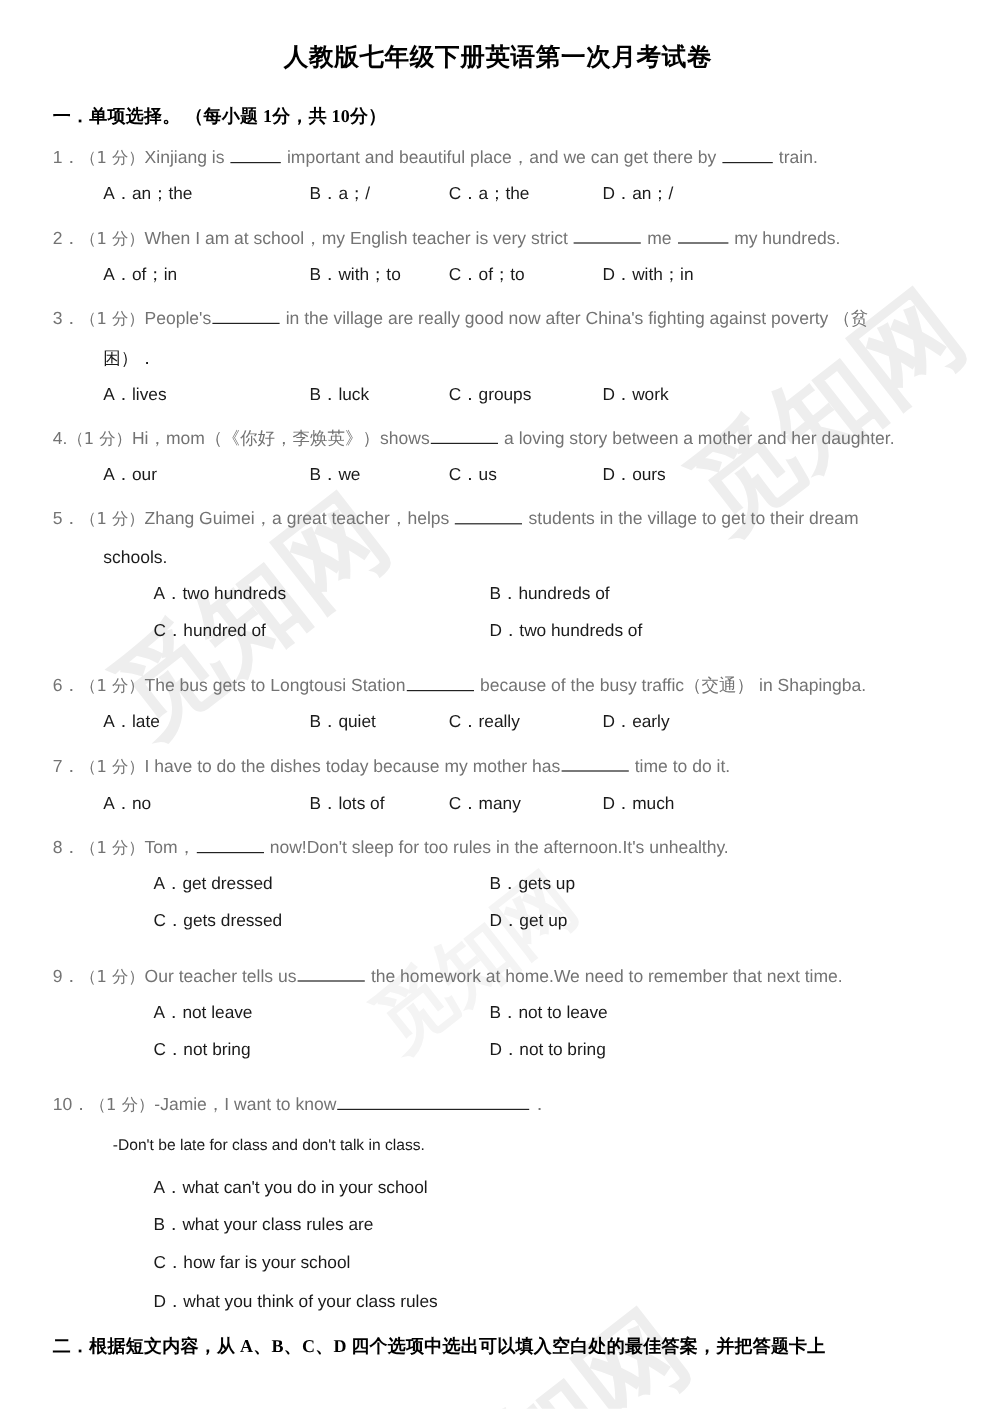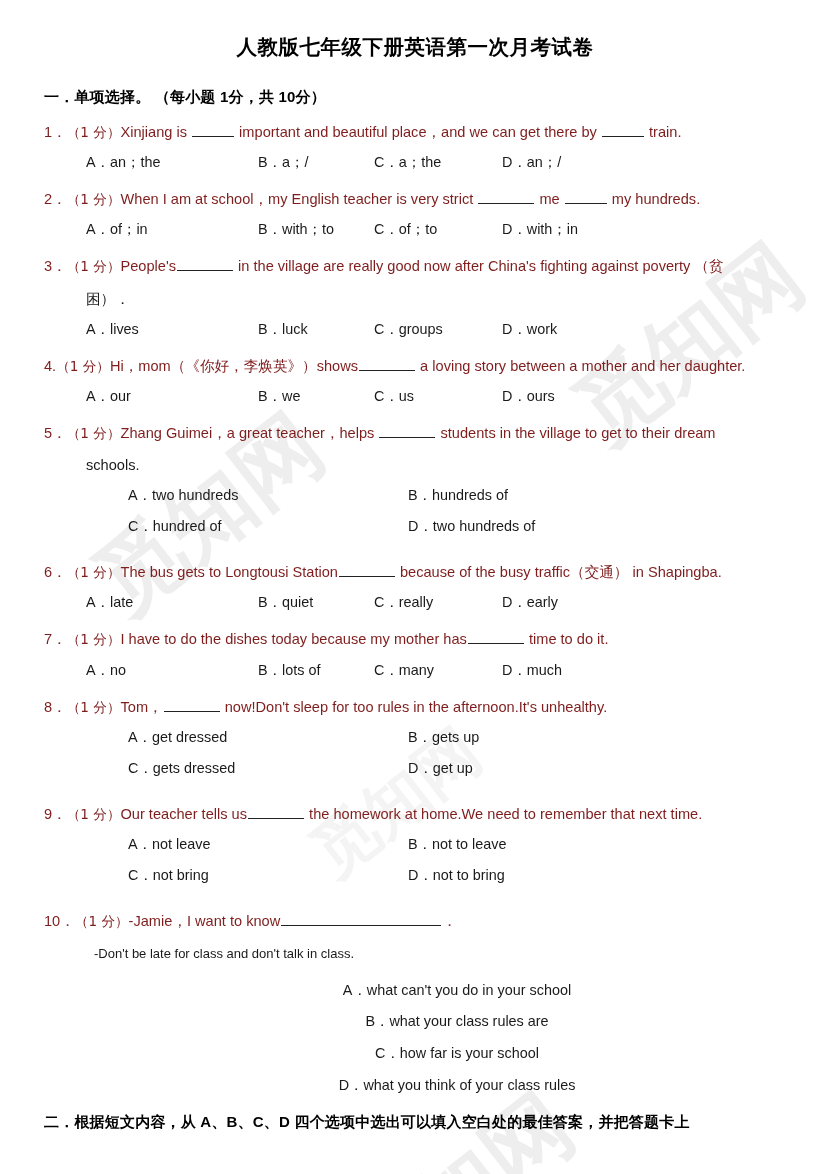--- a/index.html
+++ b/index.html
@@ -55,21 +55,21 @@
     font-weight: 700;
     font-size: 20.5px;
     letter-spacing: 0.5px;
     margin: 0;
     padding-top: 33px;
     padding-bottom: 0;
     color: #000;
   }
 
   .section-head {
-    font-family: Liberation Sans, sans-serif;
+    font-family: Liberation Serif, serif;
     font-weight: 700;
     font-size: 15px;
     color: #000;
     margin: 0;
     padding-top: 27px;
     padding-bottom: 0;
     letter-spacing: 0.2px;
   }
   .section-head.tail {
     padding-top: 17px;
@@ -78,21 +78,21 @@
   .q {
     margin: 0;
   }
   .q-stem {
     font-size: 14.6px;
     line-height: 1.52;
     padding-top: 14px;
     text-indent: 0;
     padding-left: 18px;
     text-align: left;
-    color: #7f1d1d;
+    color: #737373;
   }
   .q-stem .qnum {
     margin-left: -18px;
   }
   .q-stem .pts {
     font-size: 13.6px;
   }
   .cn {
     font-family: "DejaVu Sans", sans-serif;
   }
@@ -132,21 +132,21 @@
     height: 31px;
     text-decoration: underline;
   }
   .opts.cols2 .optrow .opt {
     position: absolute;
     white-space: nowrap;
   }
   .opts.cols2 .optrow .opt:nth-child(1) { left: 42px; }
   .opts.cols2 .optrow .opt:nth-child(2) { left: 322px; }
 
-  .opts.cols1 { padding-top: 6px; text-align: center; }
+  .opts.cols1 { padding-top: 6px; }
   .opts.cols1 .opt {
     display: block;
     padding-left: 42px;
     padding-top: 10px;
     white-space: nowrap;
   }
 
   .q-cont {
     font-size: 14.6px;
     line-height: 1.52;

